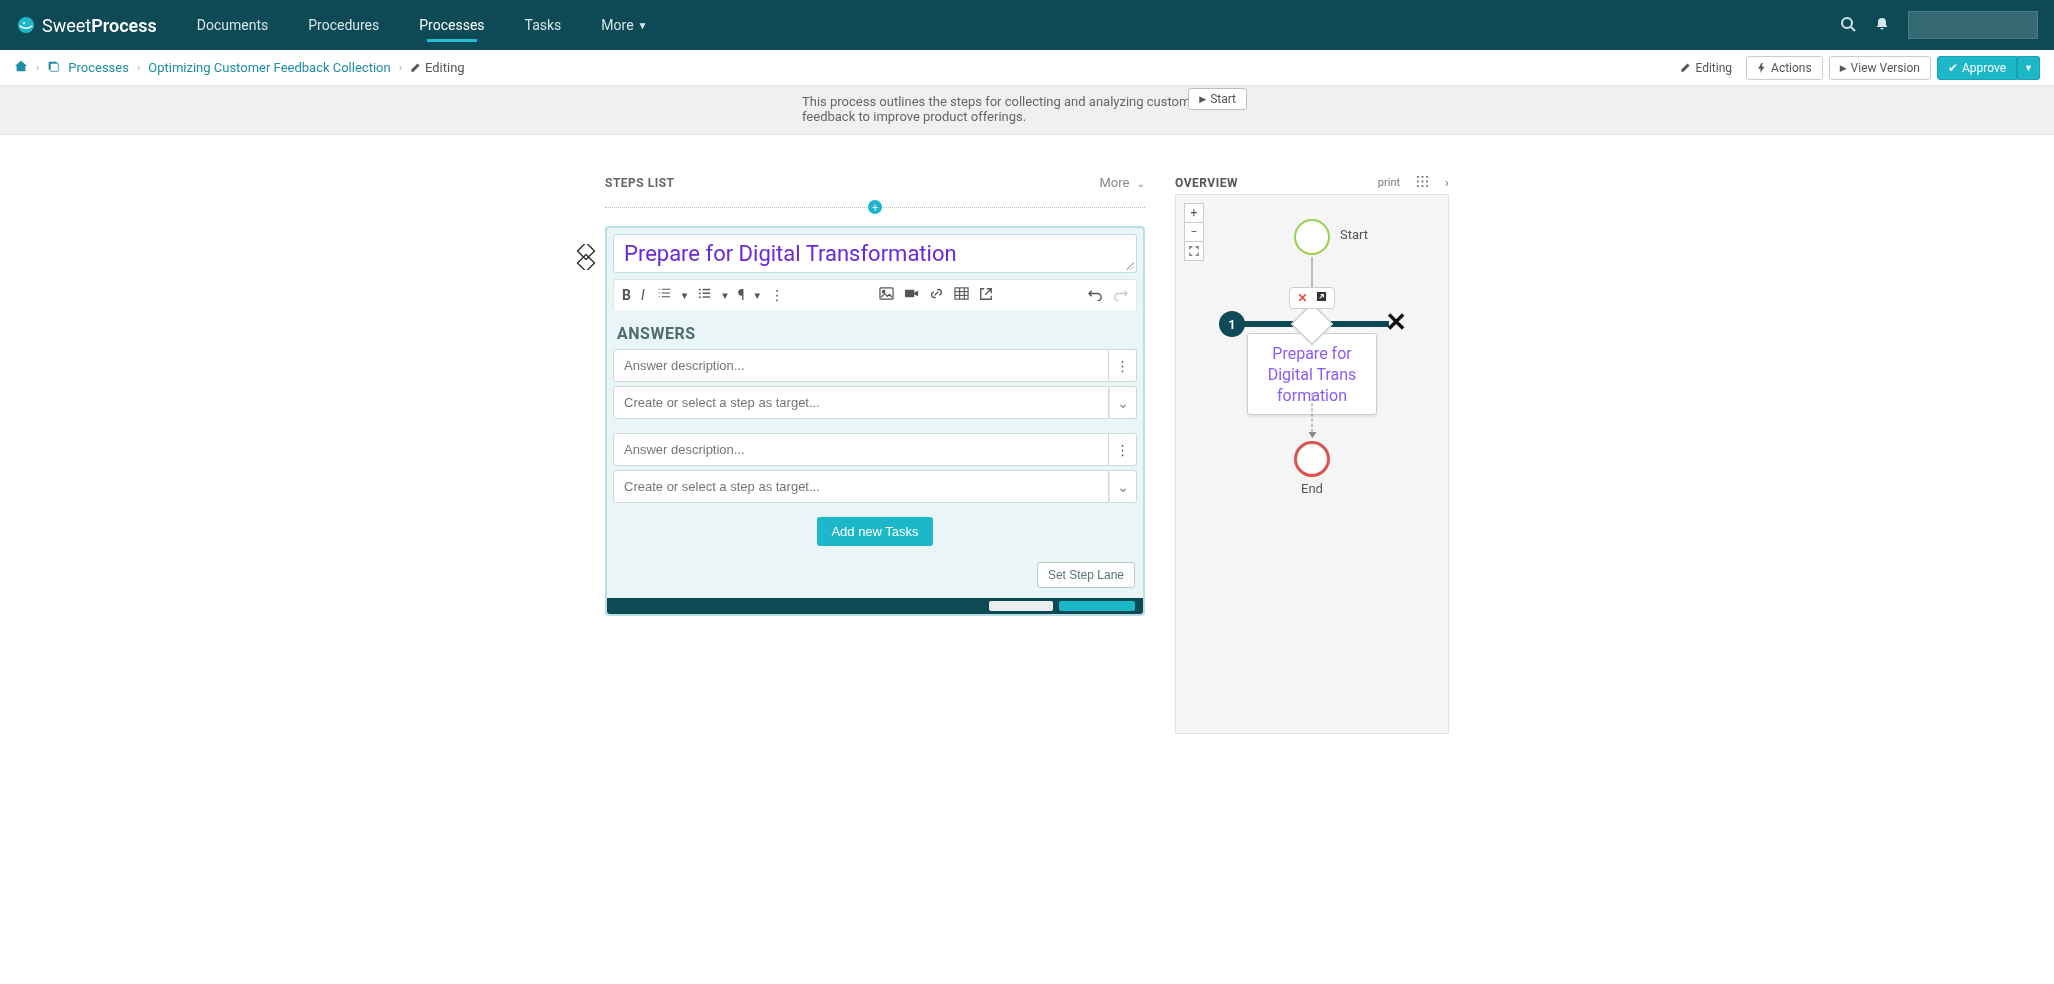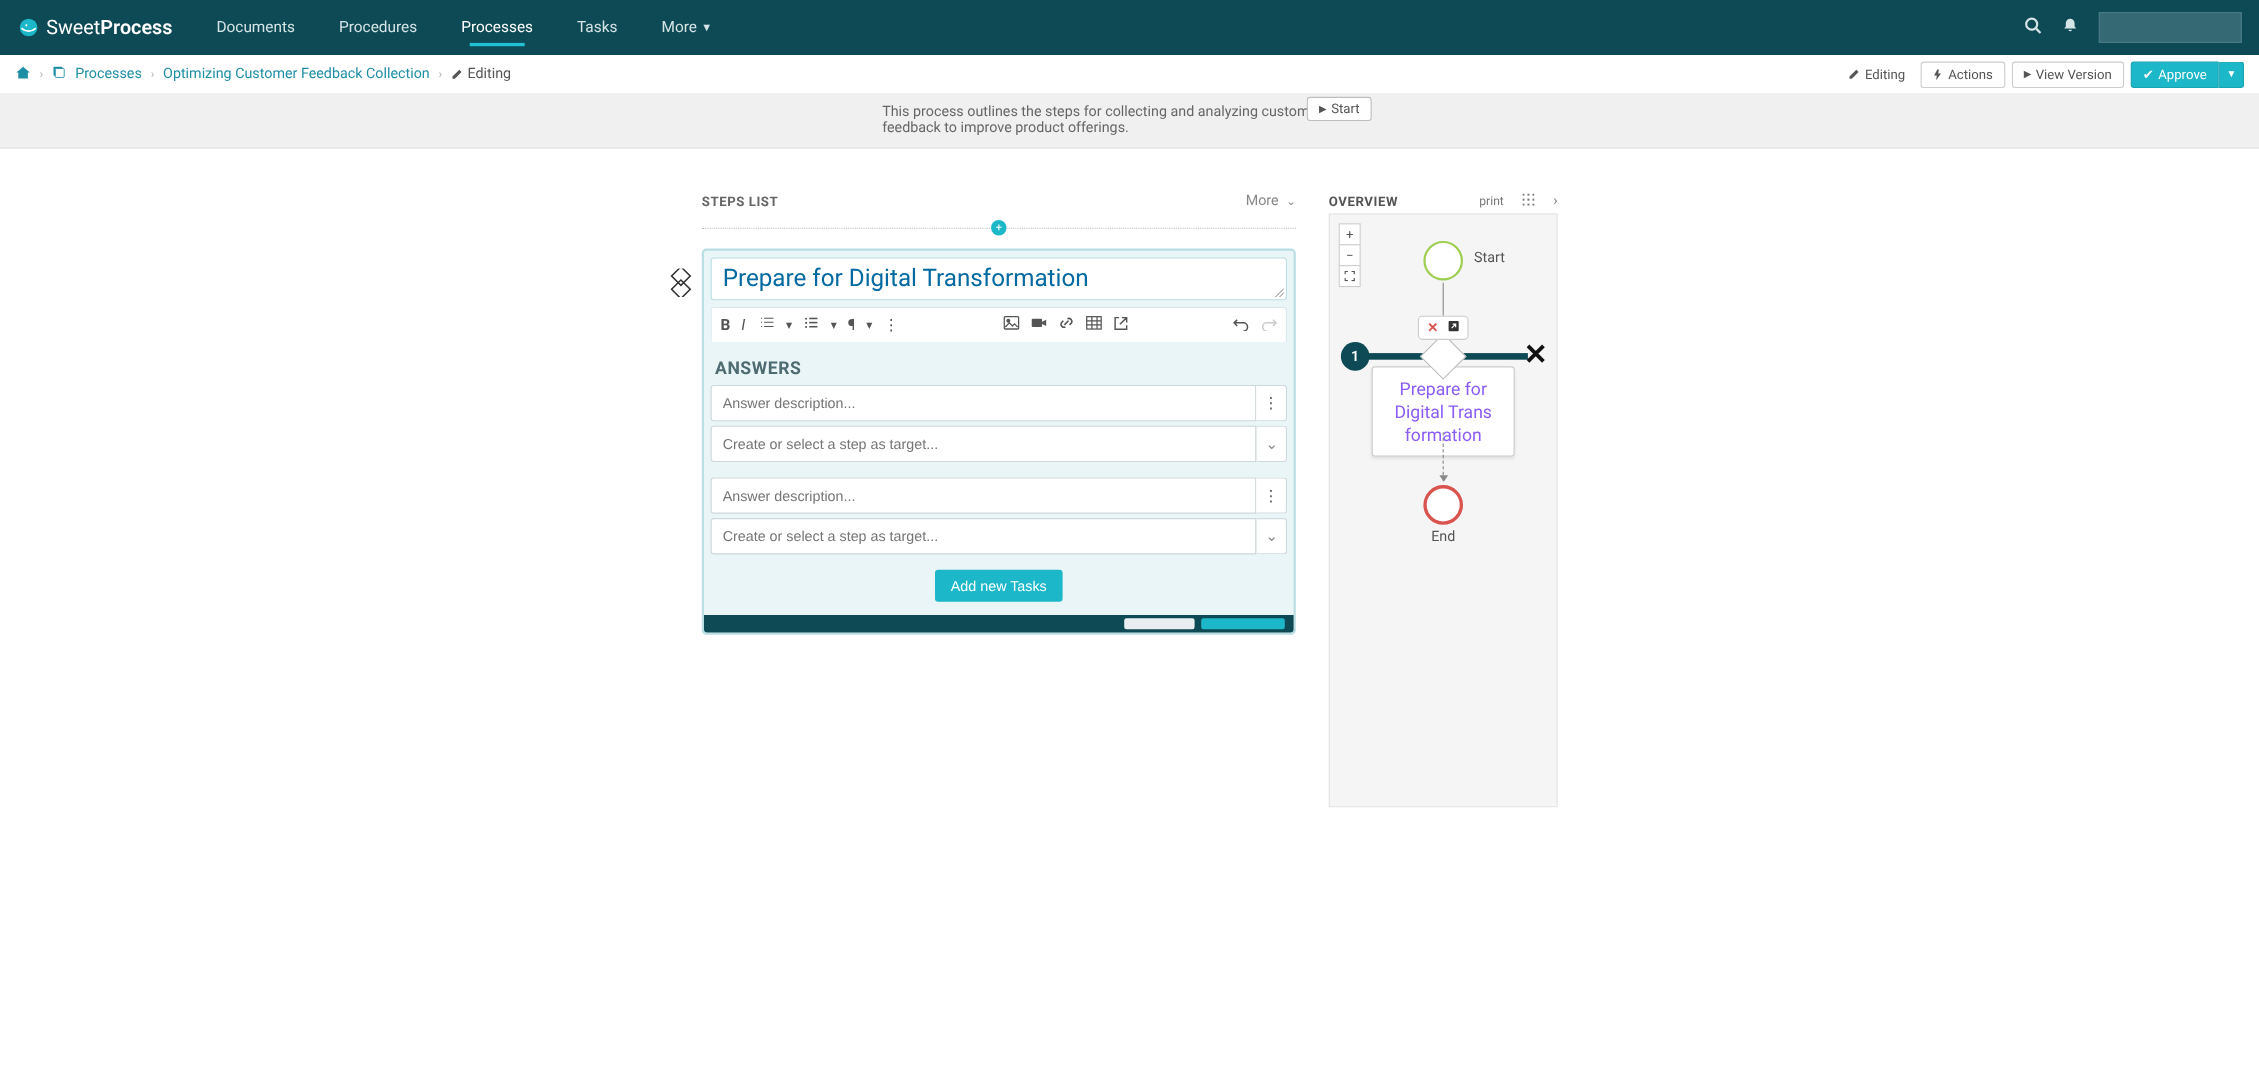--- a/index.html
+++ b/index.html
@@ -95,21 +95,21 @@
     border:1px solid #bfbfbf;background:#fff;border-radius:3px;
     padding:3px 10px;font-size:12px;color:#555;display:flex;align-items:center;gap:4px;
   }
 
   
   .main{
     display:flex;justify-content:center;align-items:flex-start;
     gap:30px;padding:40px 0 0 0;
   }
   .left-col{width:540px;}
-  .right-col{width:208px;}
+  .right-col{width:274px;}
 
   .steps-header{display:flex;align-items:center;justify-content:space-between;margin-bottom:6px;}
   .steps-header .title{font-size:12px;font-weight:700;color:#666;letter-spacing:0.5px;}
   .steps-header .more{font-size:13px;color:#888;cursor:pointer;}
 
   .steps-divider{
     position:relative;height:18px;margin-bottom:12px;
   }
   .steps-divider .line{
     border-top:1px dotted #bbb;position:absolute;top:11px;left:0;right:0;
@@ -124,21 +124,21 @@
     position:relative;
     border:2px solid #b9dee4;border-radius:4px;background:#eaf5f7;
   }
   .step-card .deco-diamond{
     position:absolute;left:-34px;top:16px;color:#555;
   }
 
   .step-title{
     margin:6px 6px 0 6px;
     border:1px solid #b9dee4;background:#fff;border-radius:3px;
-    padding:6px 10px;font-size:22px;color:#0369a1;resize:both;
+    padding:6px 10px;font-size:22px;color:#6d28d9;resize:both;
     min-height:38px;position:relative;
   }
   .step-title::after{
     content:'';position:absolute;right:2px;bottom:2px;
     width:8px;height:8px;
     background:
       linear-gradient(135deg,transparent 50%,#bbb 50%,#bbb 60%,transparent 60%,transparent 70%,#bbb 70%,#bbb 80%,transparent 80%);
   }
 
   .toolbar{
@@ -522,20 +522,23 @@
         <div class="target-row">
           <input class="target-input" placeholder="Create or select a step as target..." style="">
           <div class="target-caret">⌄</div>
         </div>
 
         <div class="add-answer-row">
           <button class="add-answer-btn">Add new Tasks</button>
         </div>
       </div>
 
+      <div class="lane-row">
+        <button class="lane-btn">Set Step Lane</button>
+      </div>
 
       <div class="card-footer">
         <div class="fbtn light"></div>
         <div class="fbtn teal"></div>
       </div>
     </div>
   </div>
 
   <div class="right-col">
     <div class="overview-header">

